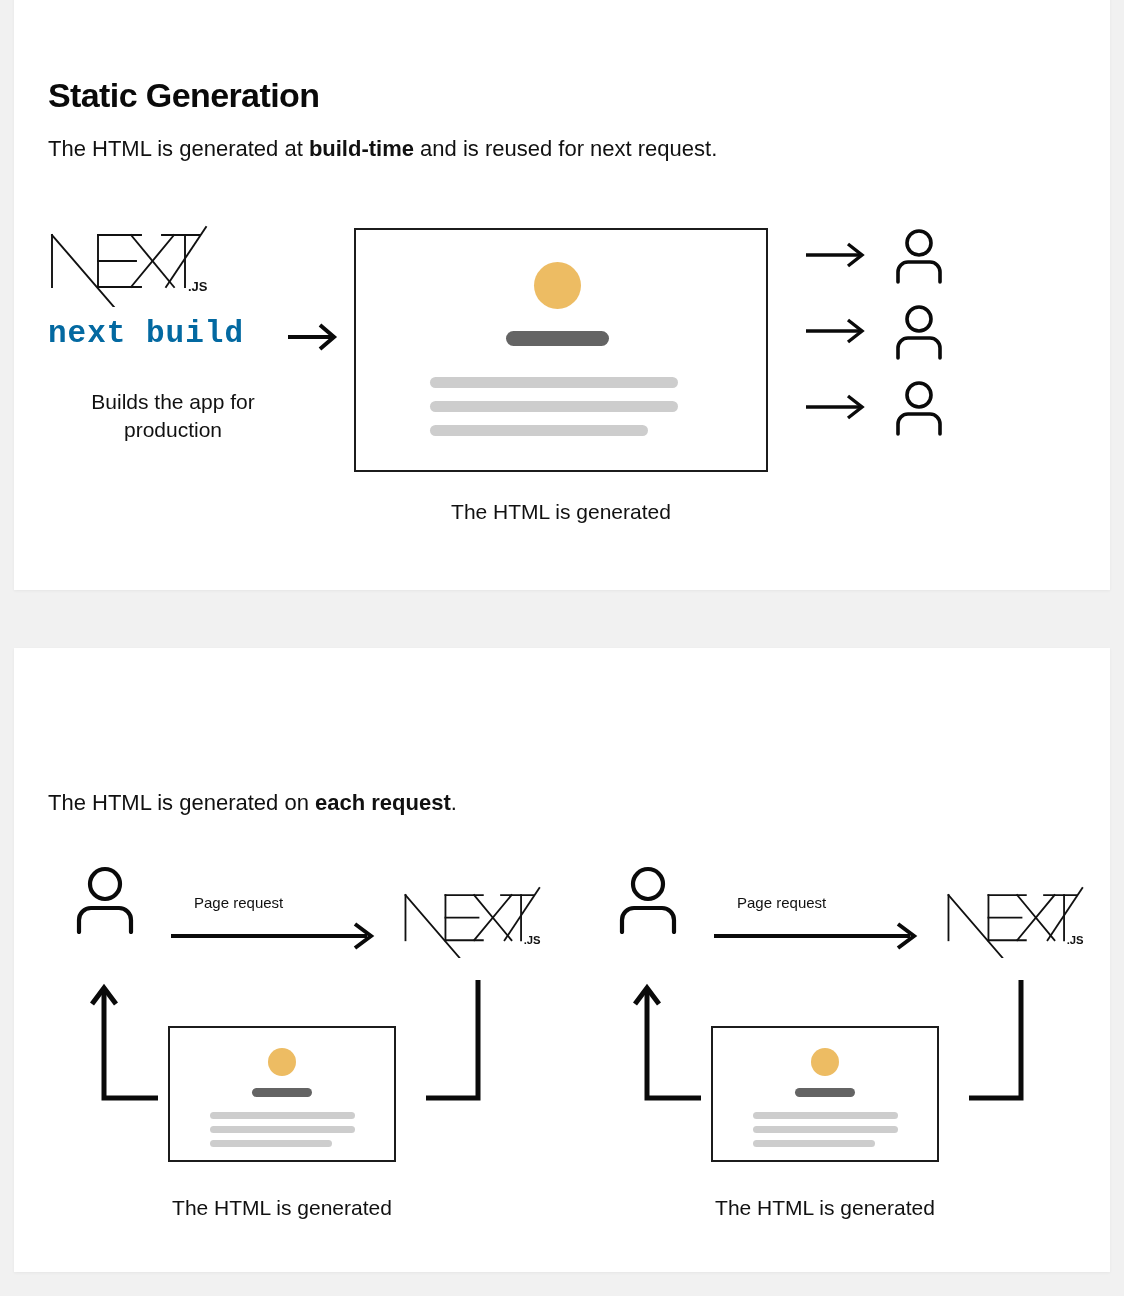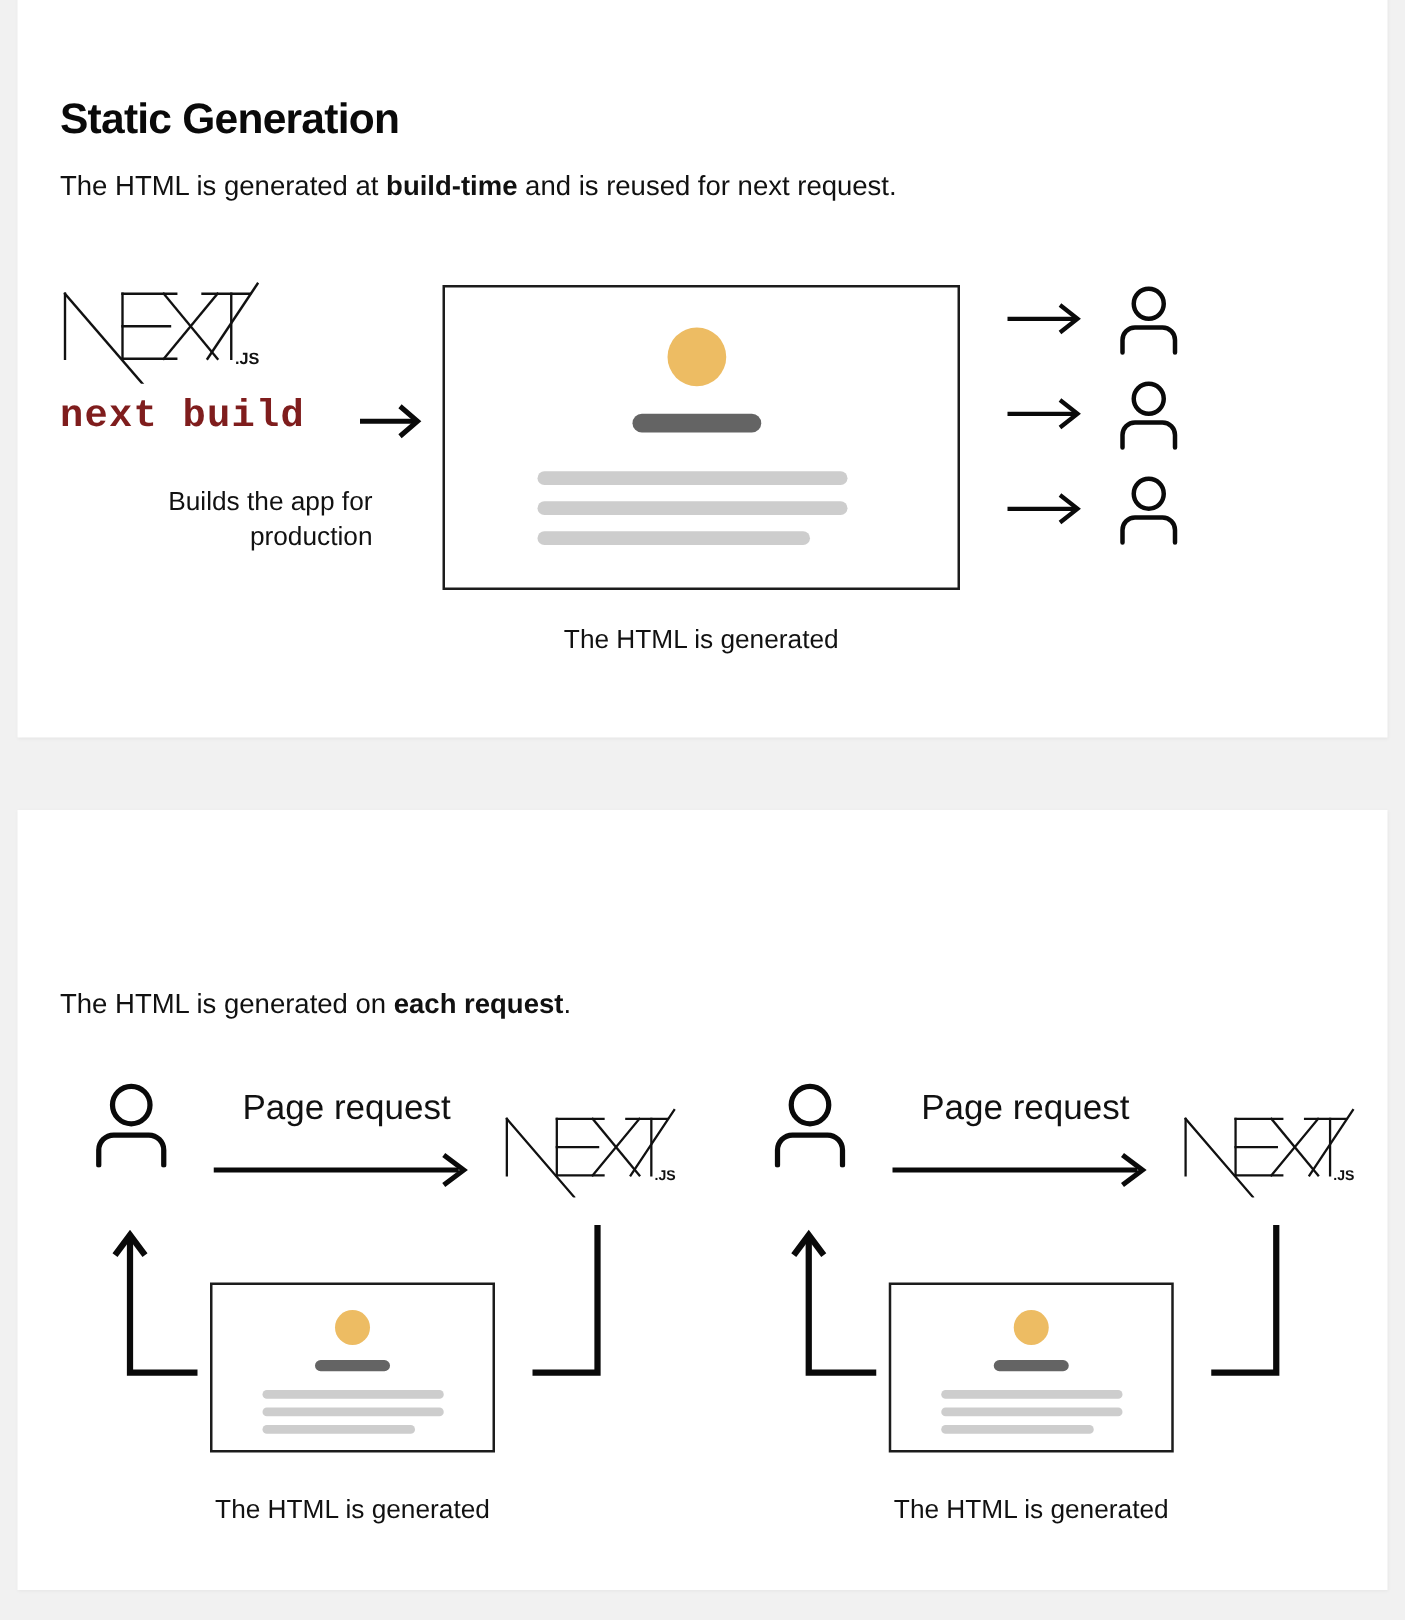--- a/index.html
+++ b/index.html
@@ -48,21 +48,21 @@
   .nextlogo svg { display: block; }
 
   
   .cmd {
     position: absolute;
     font-family: "Liberation Mono", "DejaVu Sans Mono", monospace;
     font-size: 31px;
     font-weight: bold;
     letter-spacing: 1px;
     white-space: nowrap;
-    color: #7f1d1d;
+    color: #0369a1;
   }
 
   .caption {
     position: absolute;
     font-size: 21px;
     color: #111111;
     white-space: nowrap;
     text-align: center;
   }
   .caption.two-line { white-space: normal; line-height: 1.35; }
@@ -85,23 +85,24 @@
   }
   .pm-bar.dark  { background: #646464; }
   .pm-bar.light { background: #cdcdcd; }
 
   
   .icon { position: absolute; }
   .icon svg { display: block; }
 
   .label-inline {
     position: absolute;
-    font-size: 28px;
+    font-size: 15px;
     color: #111111;
     white-space: nowrap;
+    margin-top: 24px;
   }
 </style>
 </head>
 <body>
 
 <div class="card" id="card-static">
 
   <h1 class="card-title" style="left:34px; top:63px;">Static Generation</h1>
 
   <div class="card-subtitle" style="left:34px; top:146px;">
@@ -136,21 +137,21 @@
   </div>
   <div class="icon" style="left:272px; top:330px;">
     <svg width="56" height="34" viewBox="0 0 56 34">
       <g stroke="#0a0a0a" stroke-width="4" fill="none" stroke-linecap="butt">
         <path d="M2 17 L46 17"></path>
         <path d="M34 5 L48 17 L34 29" stroke-linejoin="miter"></path>
       </g>
     </svg>
   </div>
 
-  <div class="caption two-line" style="left:34px; top:398px; width:250px; text-align:right;">
+  <div class="caption two-line" style="left:34px; top:398px; width:250px; text-align:center;">
     <div>Builds the app for</div>
     <div>production</div>
   </div>
 
   <div class="pagemock" style="left:340px; top:238px; width:414px; height:244px;">
     <div class="pm-circle" style="left:178px; top:32px; width:47px; height:47px;"></div>
     <div class="pm-bar dark" style="left:150px; top:101px; width:103px; height:15px;"></div>
     <div class="pm-bar light" style="left:74px;  top:147px; width:248px; height:11px;"></div>
     <div class="pm-bar light" style="left:74px;  top:171px; width:248px; height:11px;"></div>
     <div class="pm-bar light" style="left:74px;  top:195px; width:218px; height:11px;"></div>

